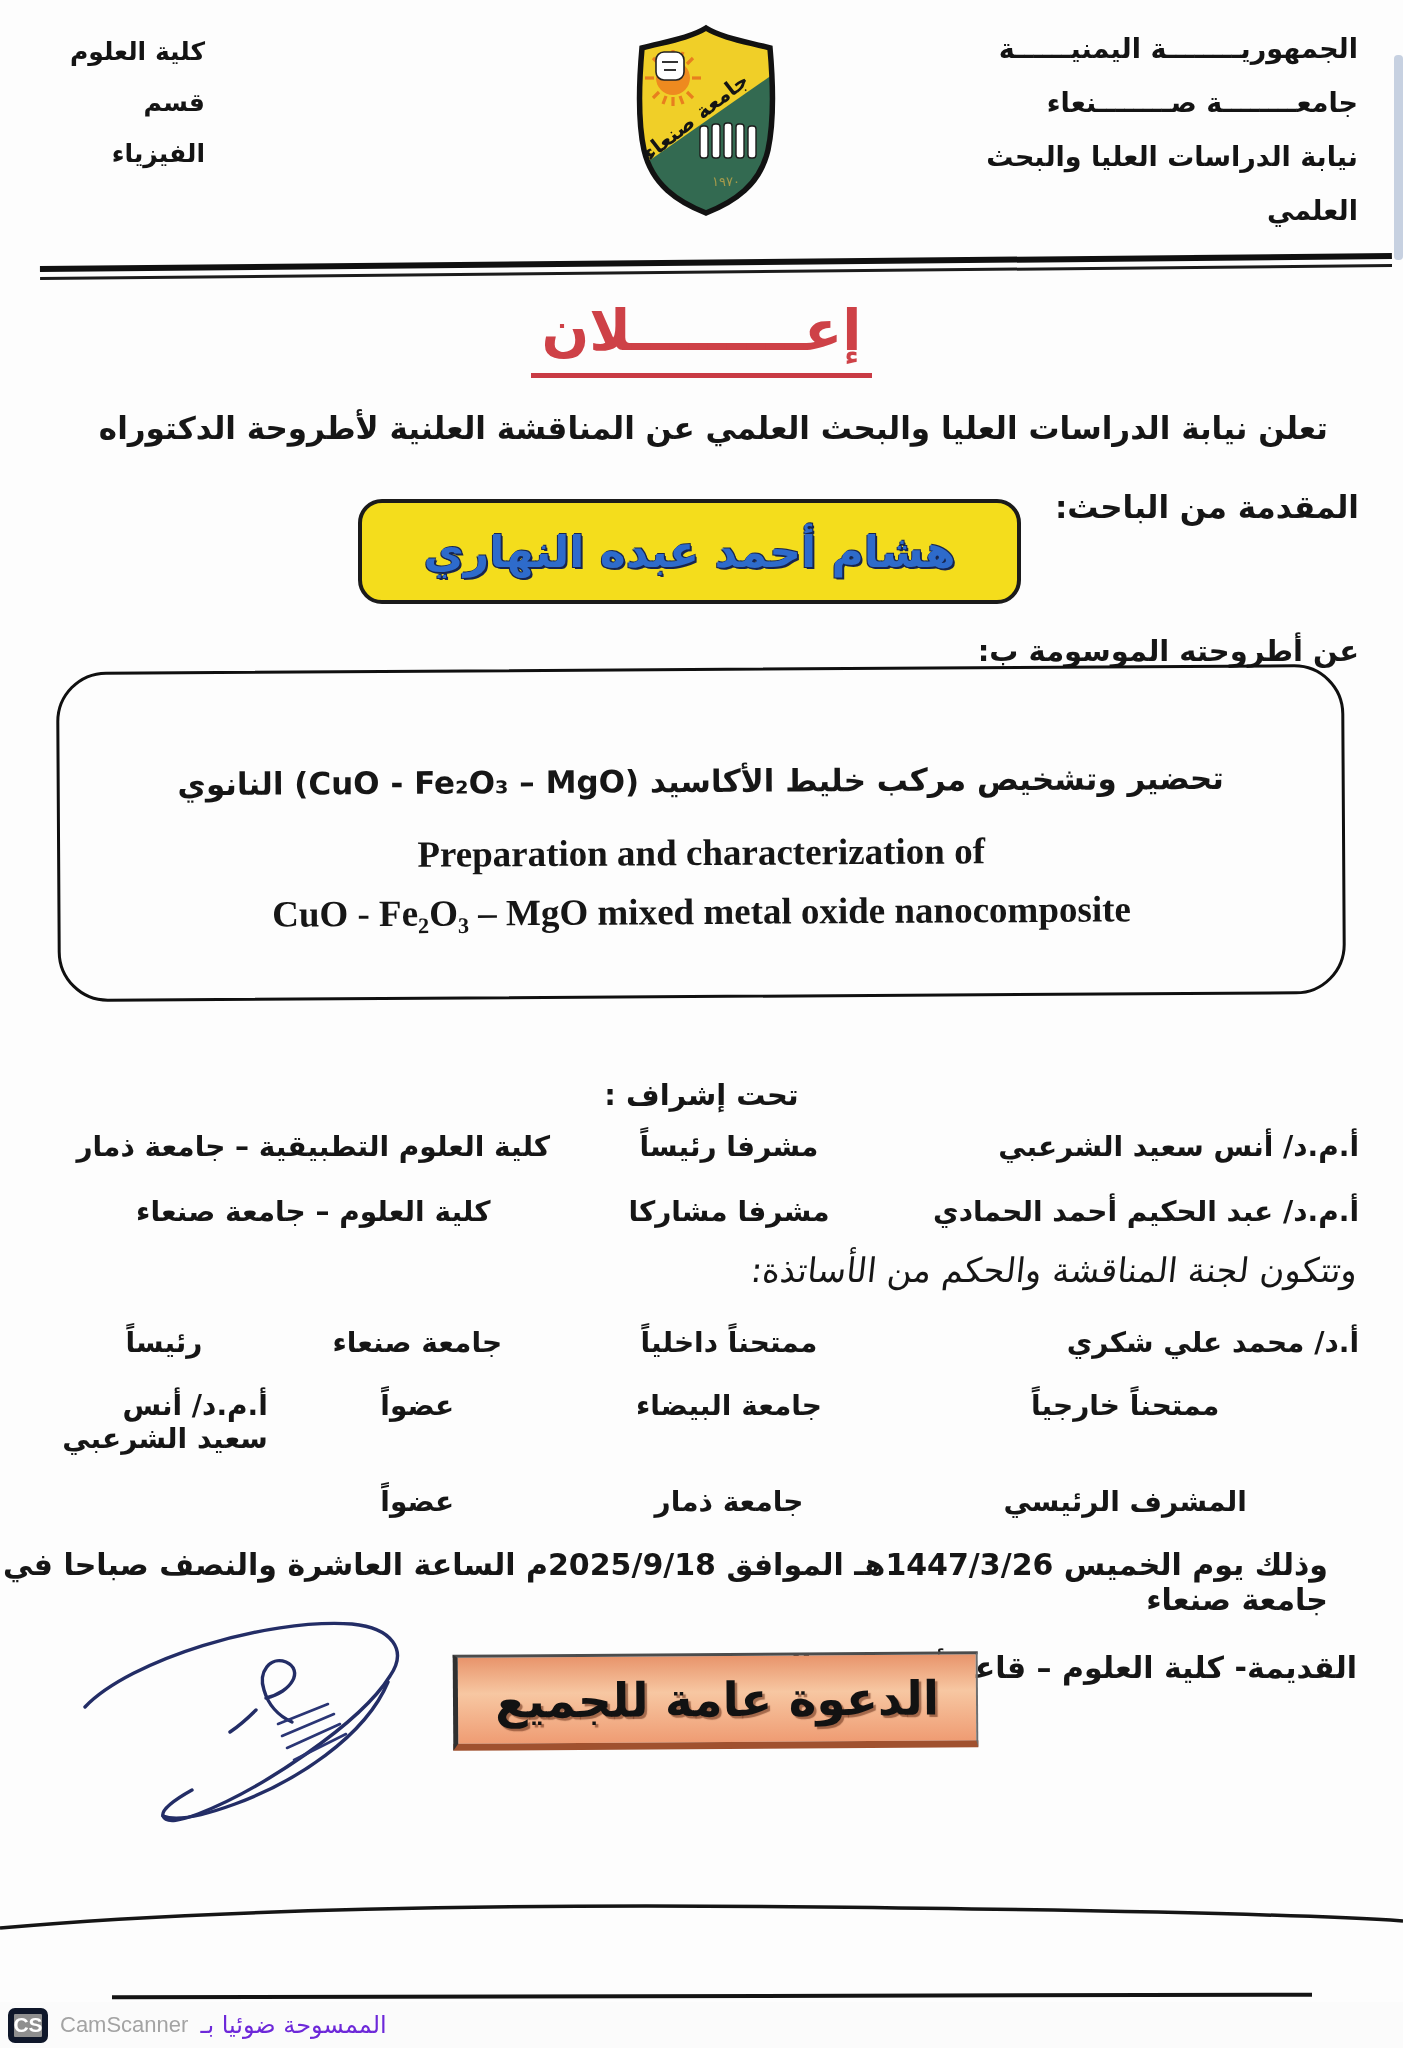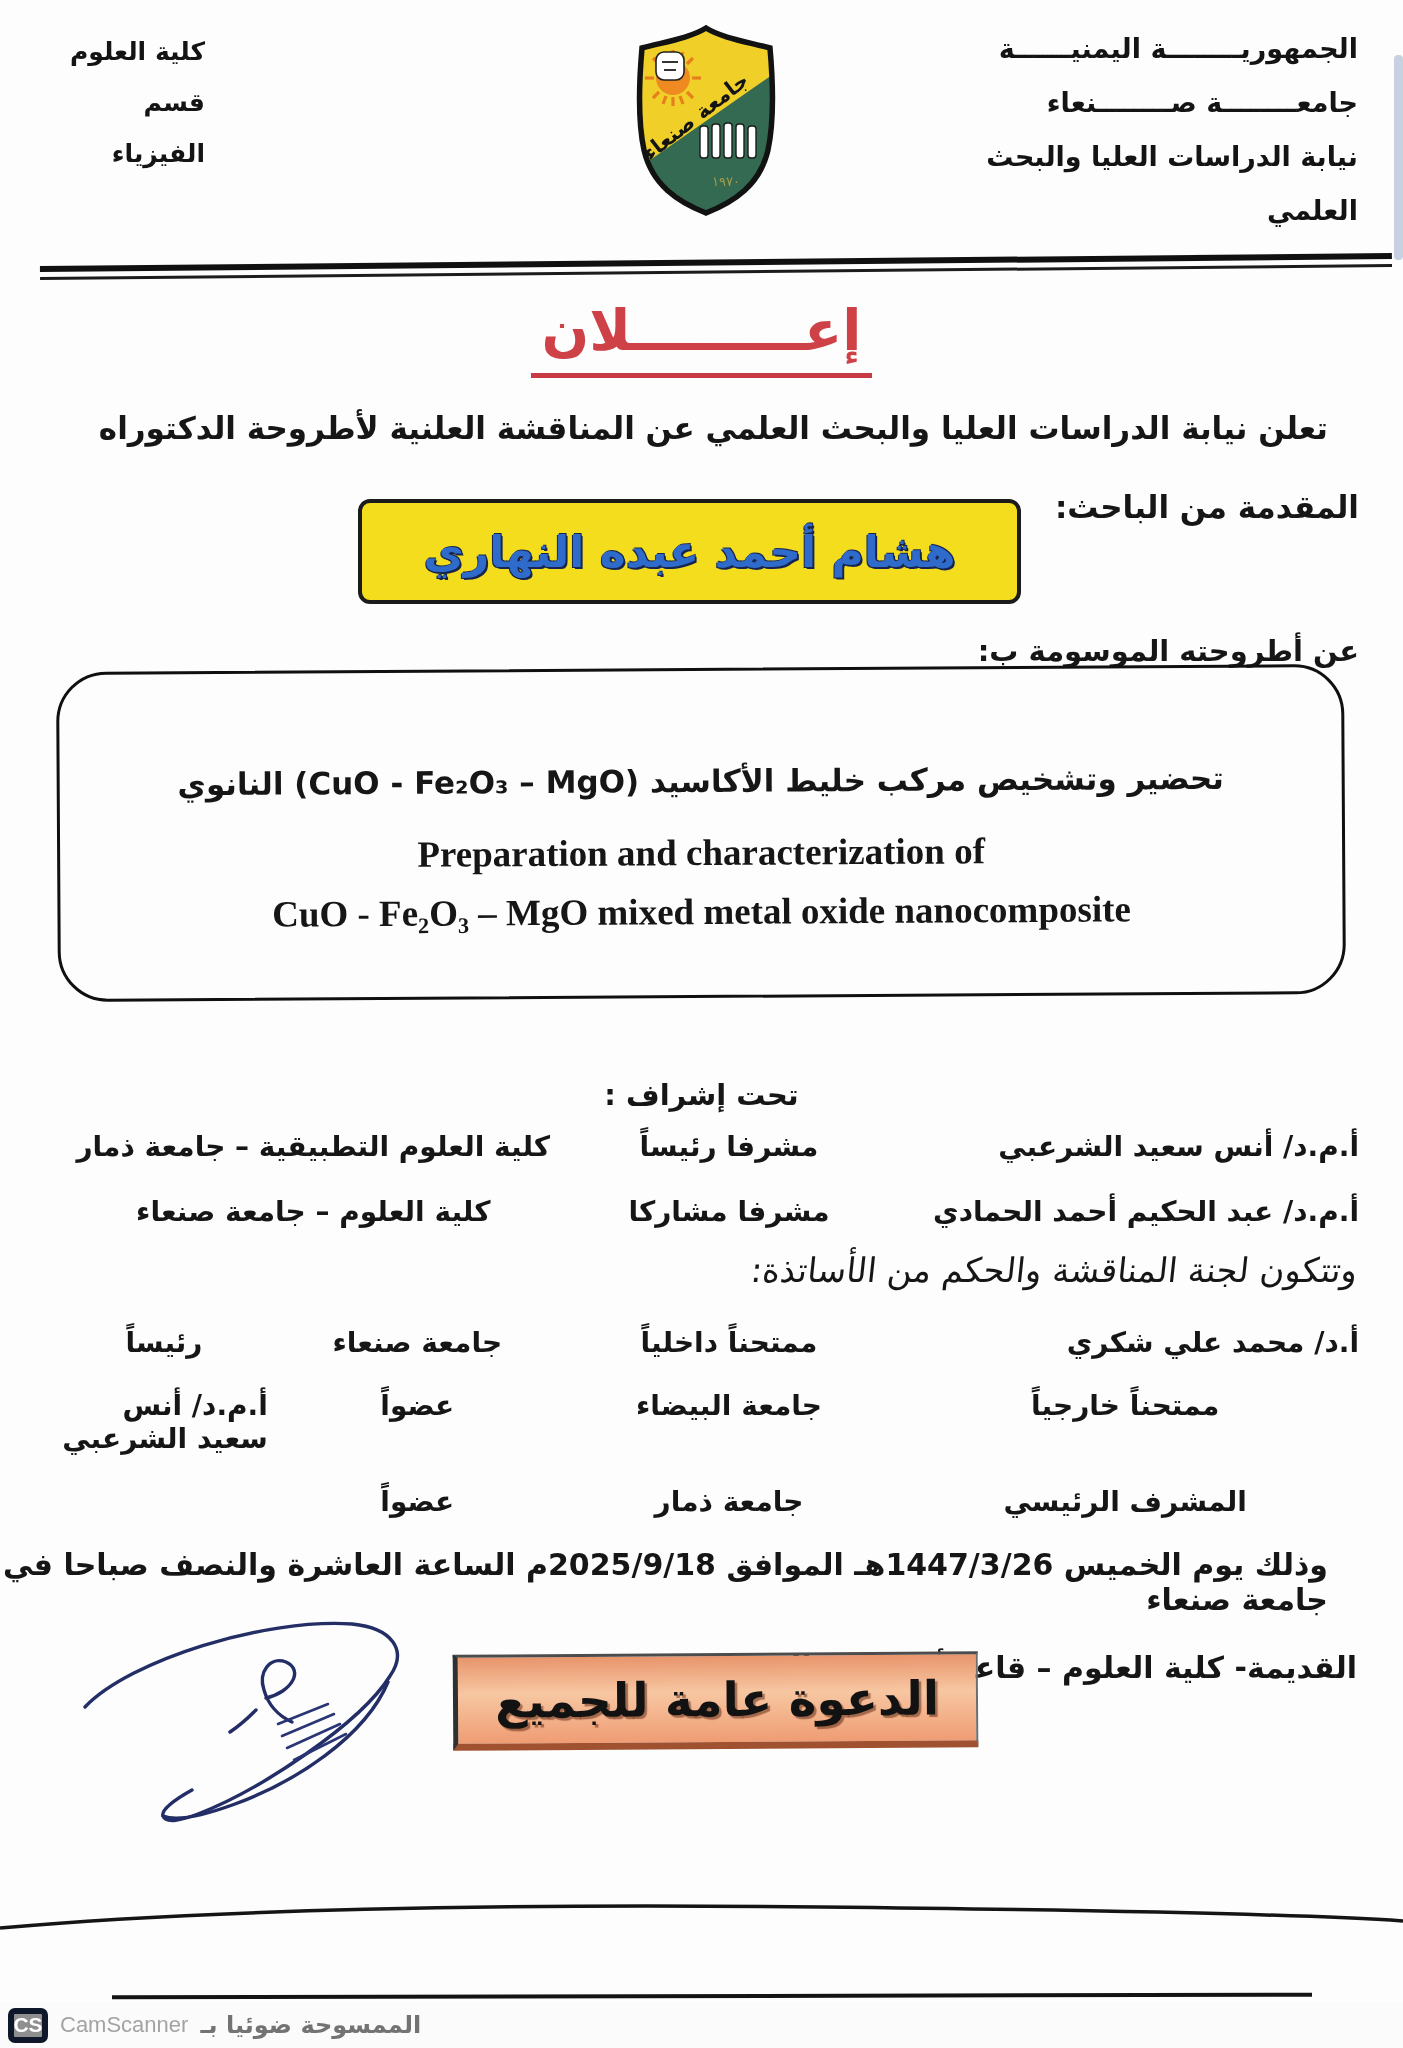--- a/index.html
+++ b/index.html
@@ -22,21 +22,21 @@
   .rule-double .r2{height:3px; background:#1c1c1c; margin-top:5px;}
   
   .announce-title{position:absolute; top:298px; left:0; right:0; text-align:center;}
   .announce-title span{display:inline-block; font-size:56px; font-weight:bold; color:#ce4147;
     border-bottom:5px solid #c93b44; padding:0 10px 10px;}
   
   .intro1{position:absolute; top:410px; right:75px; font-size:31px; font-weight:bold;}
   .intro2{position:absolute; top:489px; right:44px; font-size:31px; font-weight:bold;}
   
   .name-box{position:absolute; top:499px; left:358px; width:655px; height:97px;
-    background:#f4dd1c; border:4px solid #1b1b1b; border-radius:12px;
+    background:#f4dd1c; border:4px solid #1b1b1b; border-radius:24px;
     display:flex; align-items:center; justify-content:center;}
   .name-box span{font-size:44px; font-weight:bold; color:#2e6bcb;
     text-shadow:1px 1px 0 #18264f, -1px 1px 0 #18264f, 1px -1px 0 #18264f, 2px 2px 0 #18264f;}
   
   .lead-in{position:absolute; top:634px; right:44px; font-size:29px; font-weight:bold;}
   .thesis-box{position:absolute; top:668px; left:57px; width:1288px; height:330px;
     border:3px solid #101010; border-radius:50px; transform:rotate(-0.35deg); box-sizing:border-box;}
   .thesis-ar{margin-top:92px; text-align:center; font-size:31px; font-weight:bold;}
   .thesis-en1{margin-top:32px; text-align:center; direction:ltr;
     font-family:"Liberation Serif", serif; font-size:37px; font-weight:bold;}
@@ -72,21 +72,21 @@
   
   .scan-curve{position:absolute; top:1896px; left:0; width:1403px; height:46px;}
   .scan-line2{position:absolute; top:1994px; left:112px; width:1200px; height:4px;
     background:#141414; transform:rotate(-0.12deg);}
   .footer{position:absolute; left:0; right:0; bottom:0; height:46px; background:#fbfbfb;
     display:flex; align-items:center; direction:ltr; padding-left:8px; gap:12px;}
   .cs-badge{width:40px; height:35px; background:#8f8f8f; border:6px solid #0f172a; border-radius:7px;
     color:#fff; font-weight:bold; font-size:21px; display:flex; align-items:center; justify-content:center;
     font-family:"Liberation Sans", sans-serif; box-sizing:border-box;}
   .footer .en{color:#a3a3a3; font-size:22px; font-family:"Liberation Sans", sans-serif;}
-  .footer .ar{color:#737373; font-size:24px;font-weight:bold;}
+  .footer .ar{color:#6d28d9; font-size:24px;}
 </style>
 </head>
 <body>
 
 <div class="page">
 
   <div class="hdr-right">
     <div>الجمهوريــــــــة اليمنيــــــة</div>
     <div>جامعــــــــة صــــــــنعاء</div>
     <div>نيابة الدراسات العليا والبحث العلمي</div>

